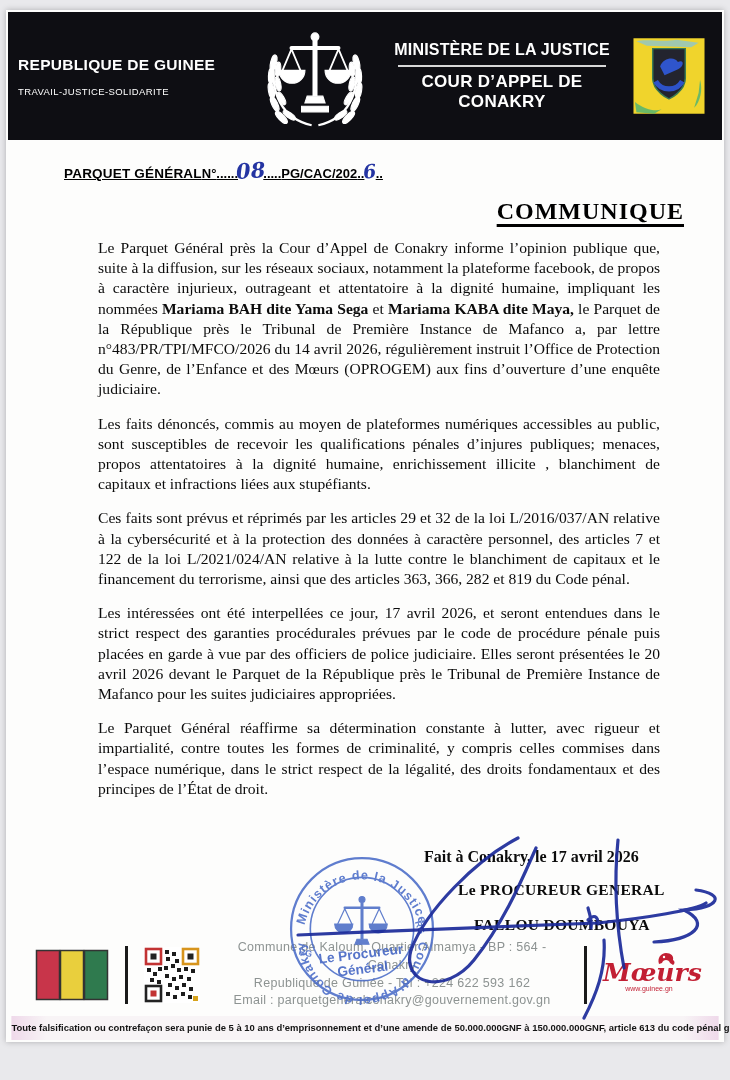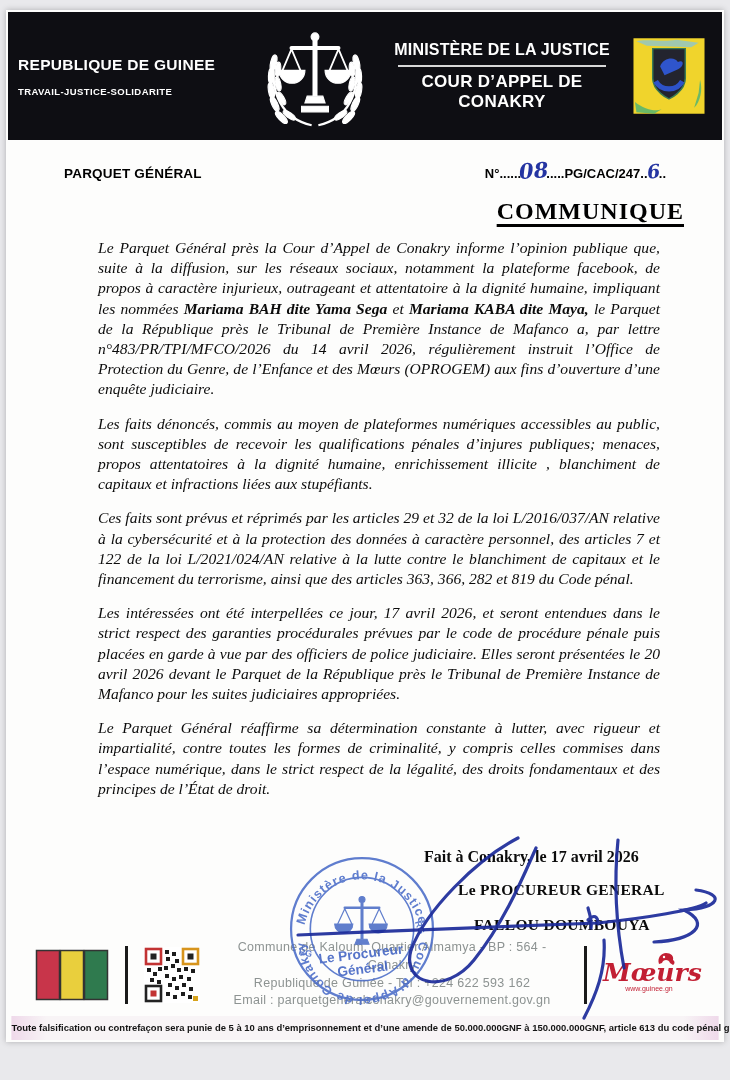--- a/index.html
+++ b/index.html
@@ -5,42 +5,42 @@
   html,body{margin:0;padding:0;}
   body{width:730px;height:1080px;background:#e9e9ec;position:relative;overflow:hidden;
        font-family:"Liberation Serif", serif;}
   .paper{position:absolute;top:10px;left:6px;width:718px;height:1032px;background:#fdfdfc;
          box-shadow:0 0 6px rgba(0,0,0,.25);}
   
   .band{position:absolute;top:2px;left:2px;right:2px;height:128px;background:#0e0e13;
         display:flex;align-items:center;color:#fff;}
   .band-left{width:238px;text-align:left;font-family:"Liberation Sans",sans-serif;margin-left:10px;}
   .band-left .t1{font-size:15.5px;font-weight:bold;letter-spacing:.3px;}
-  .band-left .t2{font-size:9.5px;font-weight:bold;letter-spacing:.4px;margin-top:12px;}
+  .band-left .t2{font-size:9.5px;font-weight:normal;letter-spacing:.4px;margin-top:12px;}
   .emblem{width:118px;height:112px;flex:0 0 auto;}
   .band-right{flex:1;text-align:center;font-family:"Liberation Sans",sans-serif;margin-left:6px;}
   .band-right .m1,.band-right .m2{font-size:16px;font-weight:bold;letter-spacing:.2px;line-height:1.25;}
   .band-right .sep{width:208px;height:2px;background:#d8d8d8;margin:5px auto;}
   .band-right .court{font-size:17px;font-weight:bold;letter-spacing:.3px;}
   .coat{width:74px;height:82px;margin:0 16px 0 8px;flex:0 0 auto;}
   
-  .refrow{position:absolute;top:148px;left:58px;right:58px;display:flex;justify-content:space-between;
-          align-items:baseline;font-family:"Liberation Sans",sans-serif;}
+  .refrow{position:absolute;top:148px;left:58px;right:58px;display:flex;
+          align-items:baseline;font-family:"Liberation Sans",sans-serif;text-decoration:underline;}
   .office{font-size:13.5px;font-weight:bold;letter-spacing:.2px;}
   .refnum{font-size:13px;font-weight:bold;white-space:nowrap;}
   .hand{font-family:"DejaVu Serif",serif;font-style:italic;color:#2434a2;font-weight:bold;
         display:inline-block;}
   .hand.num{font-size:21px;transform:rotate(-4deg);margin:0 -2px;}
   .hand.yr{font-size:19px;transform:rotate(-6deg);margin:0 -1px;}
   
   .title{position:absolute;top:188px;left:0;right:40px;text-align:right;font-size:24px;font-weight:bold;
          letter-spacing:1px;text-decoration:underline;text-underline-offset:5px;text-decoration-thickness:2.5px;}
   .bodytext{position:absolute;top:228px;left:92px;width:562px;font-size:15.6px;line-height:20.2px;
             text-align:justify;color:#0b0b0b;}
-  .bodytext p{margin:0 0 14px 0;font-style:italic;}
+  .bodytext p{margin:0 0 14px 0;}
   
   .sig{position:absolute;top:838px;left:0;right:0;font-weight:bold;color:#0b0b0b;}
   .sig .date{margin-left:418px;font-size:16px;}
   .sig .role{margin-left:452px;font-size:15.5px;margin-top:15px;letter-spacing:.3px;}
   .sig .name{margin-left:468px;font-size:15.5px;margin-top:17px;letter-spacing:.3px;}
   .stamp{position:absolute;left:280px;top:843px;width:152px;height:152px;opacity:.88;z-index:5;}
   .signsvg{position:absolute;left:270px;top:815px;width:460px;height:205px;z-index:6;pointer-events:none;}
   
   .footer{position:absolute;left:0;right:0;bottom:32px;display:flex;align-items:center;
           justify-content:center;gap:16px;z-index:2;}
@@ -113,21 +113,21 @@
       <path d="M92 60 C96 74 92 90 84 98 L90 78 Z" fill="#49b277" opacity=".8"></path>
       <path d="M28 18 H72 V58 C72 76 50 86 50 86 C50 86 28 76 28 58 Z" fill="#23242e" stroke="#3a7a53" stroke-width="2"></path>
       <path d="M38 42 C42 30 58 28 62 36 C72 32 70 44 60 47 L44 54 Z" fill="#2f55cc"></path>
       <path d="M32 62 C40 76 60 76 68 62" stroke="#2d52c8" stroke-width="7" fill="none"></path>
     </svg>
   </div>
 
   <div class="refrow">
     <div class="office">PARQUET GÉNÉRAL</div>
     <div class="refnum">
-      <span>N°</span><span>......</span><span class="hand num">08</span><span>.....</span><span>PG/CAC/247</span><span>..</span><span class="hand yr">6</span><span>..</span>
+      <span>N°</span><span>......</span><span class="hand num">08</span><span>.....</span><span>PG/CAC/202</span><span>..</span><span class="hand yr">6</span><span>..</span>
     </div>
   </div>
 
   <div class="title">COMMUNIQUE</div>
 
   <div class="bodytext">
     <p><span>Le Parquet Général près la Cour d’Appel de Conakry informe l’opinion publique que, suite à la diffusion, sur les réseaux sociaux, notamment la plateforme facebook, de propos à caractère injurieux, outrageant et attentatoire à la dignité humaine, impliquant les nommées </span><strong>Mariama BAH dite Yama Sega</strong><span> et </span><strong>Mariama KABA dite Maya,</strong><span> le Parquet de la République près le Tribunal de Première Instance de Mafanco a, par lettre n°483/PR/TPI/MFCO/2026 du 14 avril 2026, régulièrement instruit l’Office de Protection du Genre, de l’Enfance et des Mœurs (OPROGEM) aux fins d’ouverture d’une enquête judiciaire.</span></p>
     <p>Les faits dénoncés, commis au moyen de plateformes numériques accessibles au public, sont susceptibles de recevoir les qualifications pénales d’injures publiques; menaces, propos attentatoires à la dignité humaine, enrichissement illicite , blanchiment de capitaux et infractions liées aux stupéfiants.</p>
     <p>Ces faits sont prévus et réprimés par les articles 29 et 32 de la loi L/2016/037/AN relative à la cybersécurité et à la protection des données à caractère personnel, des articles 7 et 122 de la loi L/2021/024/AN relative à la lutte contre le blanchiment de capitaux et le financement du terrorisme, ainsi que des articles 363, 366, 282 et 819 du Code pénal.</p>
     <p>Les intéressées ont été interpellées ce jour, 17 avril 2026, et seront entendues dans le strict respect des garanties procédurales prévues par le code de procédure pénale puis placées en garde à vue par des officiers de police judiciaire. Elles seront présentées le 20 avril 2026 devant le Parquet de la République près le Tribunal de Première Instance de Mafanco pour les suites judiciaires appropriées.</p>

